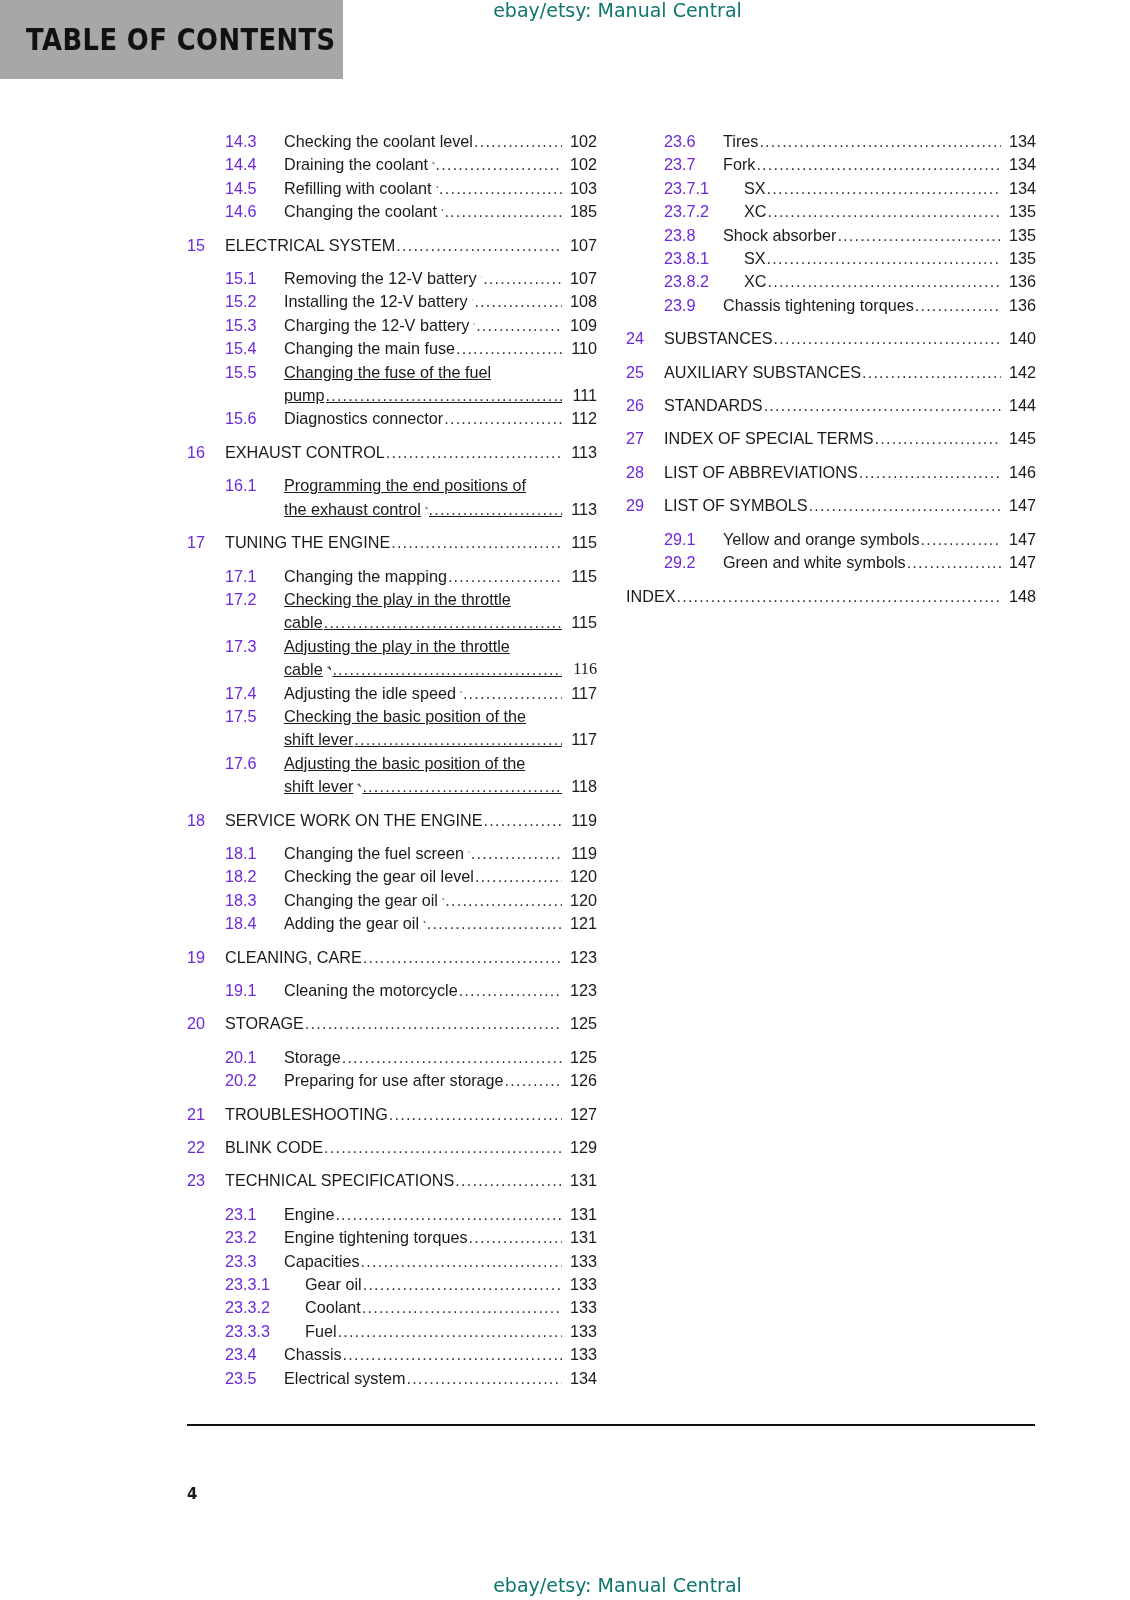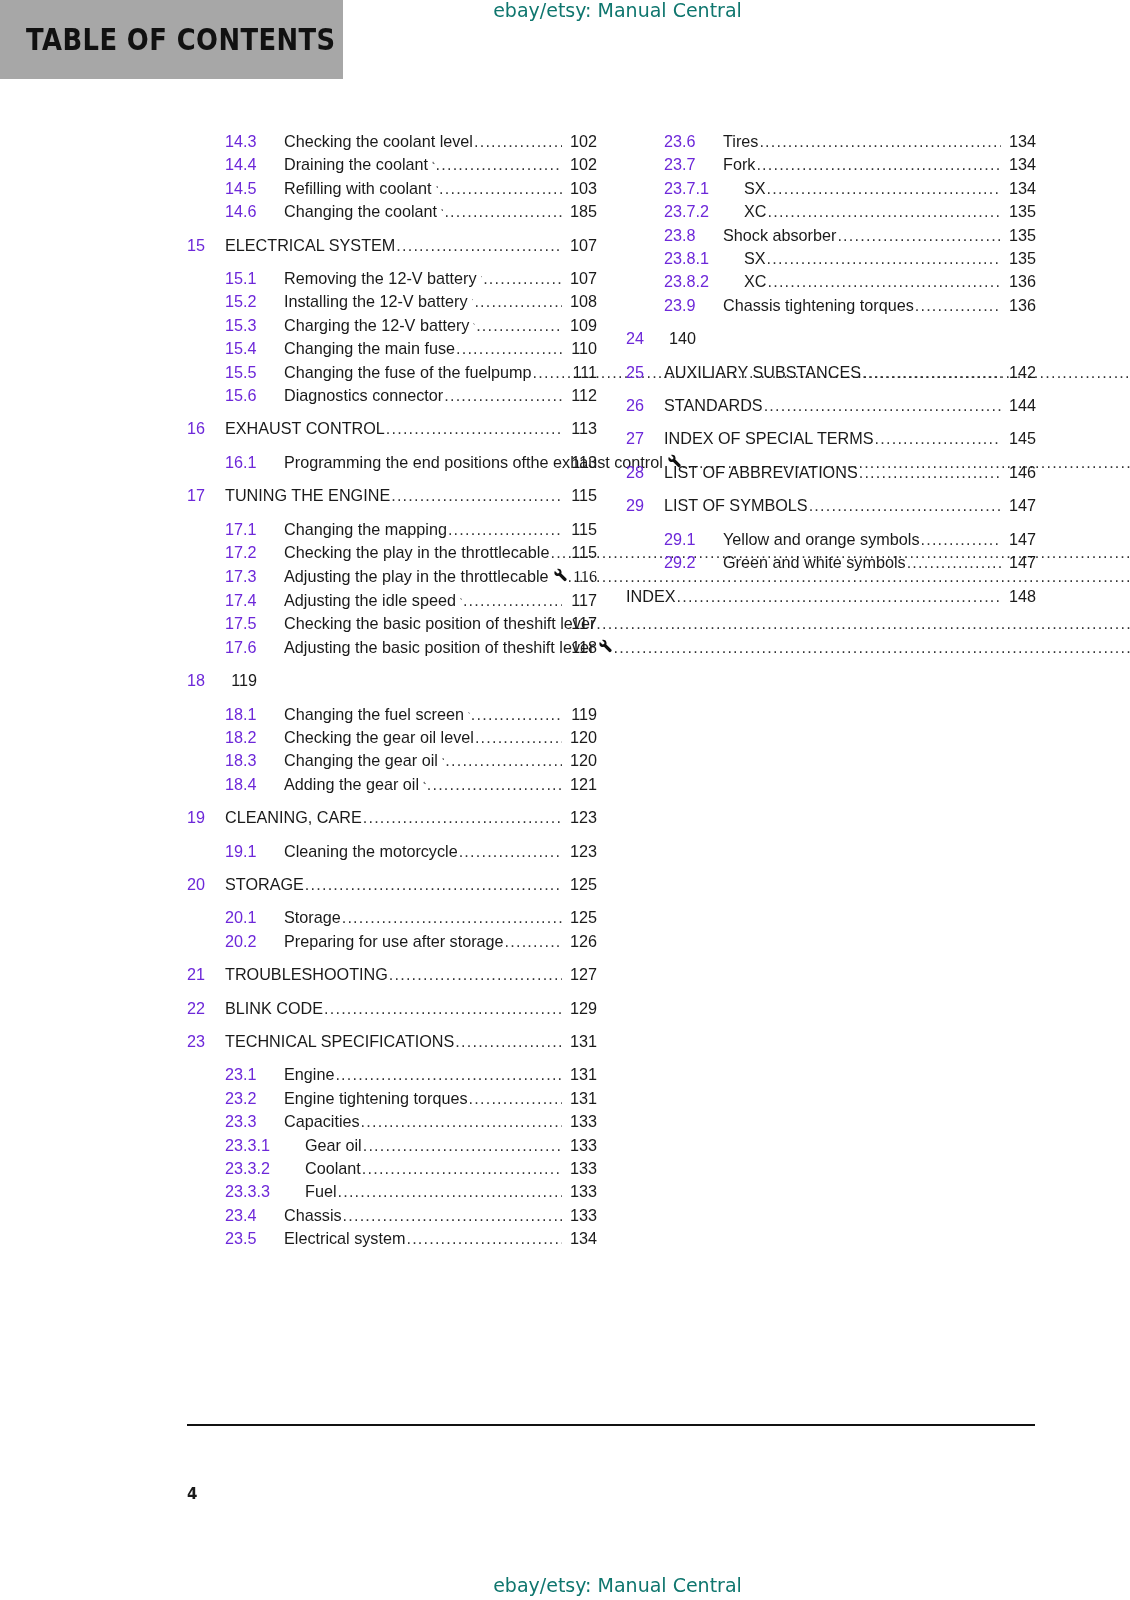--- a/index.html
+++ b/index.html
@@ -22,21 +22,21 @@
   .entry.sub .num { width: 59px; margin-left: 38px; }
   .entry.subsub .num { width: 80px; margin-left: 38px; }
   .entry .title-wrap { flex: 1 1 auto; display: flex; align-items: baseline; min-width: 0; }
   .entry .title { white-space: nowrap; flex: 0 0 auto; }
   .entry .dots { flex: 1 1 auto; overflow: hidden; white-space: nowrap; letter-spacing: 1.2px; color: #333; margin: 0 3px 0 1px; }
   .entry .dots::after { content: "........................................................................................................................"; }
   .entry .page { flex: 0 0 32px; text-align: right; }
   .entry.chapter { margin-top: 10px; margin-bottom: 10px; }
   .entry.first { margin-top: 0; }
   .entry.multi { flex-wrap: nowrap; }
-  .entry.multi .title-wrap { flex-direction: row; align-items: stretch; }
+  .entry.multi .title-wrap { flex-direction: column; align-items: stretch; text-decoration: underline; }
   .entry.multi .line2 { display: flex; align-items: baseline; }
   .wrench { display: inline-block; width: 14px; height: 14px; margin-left: 4px; vertical-align: -1px; }
   .rule { position: absolute; left: 187px; top: 1424px; width: 848px; height: 2px; background: #111; }
   .pagenum { position: absolute; left: 187px; top: 1485px; font-family: "DejaVu Sans", sans-serif;
          font-weight: bold; font-size: 15px; }
 </style>
 </head>
 <body>
 
 <div class="banner">
@@ -248,20 +248,24 @@
   <svg class="wrench" viewBox="0 0 16 16">
     <path d="M2.2 3.4 L5.2 6.2 L7 5.8 L7.4 4 L4.6 1.2 C6.6 0.4 9 1.4 9.6 3.6 C9.9 4.6 9.8 5.4 9.5 6.2 L15 11.6 C15.8 12.4 15.8 13.6 15 14.4 C14.2 15.2 13 15.2 12.2 14.4 L6.8 8.9 C6 9.2 5.2 9.3 4.2 9 C2 8.4 1 6 1.8 4 Z" fill="#111"></path>
   </svg>
 <span class="dots"></span>
         </span>
       </span>
       <span style="align-self: flex-end;"><span class="page" style="display: inline-block; width: 32px;">118</span></span>
     </div>
     <div class="entry chapter">
       <span class="num">18</span>
+      <span class="title-wrap">
+        <span class="title">SERVICE WORK ON THE ENGINE</span>
+        <span class="dots"></span>
+      </span>
       <span class="page">119</span>
     </div>
     <div class="entry sub">
       <span class="num">18.1</span>
       <span class="title-wrap">
         <span class="title">Changing the fuel screen</span>
   <svg class="wrench" viewBox="0 0 16 16">
     <path d="M2.2 3.4 L5.2 6.2 L7 5.8 L7.4 4 L4.6 1.2 C6.6 0.4 9 1.4 9.6 3.6 C9.9 4.6 9.8 5.4 9.5 6.2 L15 11.6 C15.8 12.4 15.8 13.6 15 14.4 C14.2 15.2 13 15.2 12.2 14.4 L6.8 8.9 C6 9.2 5.2 9.3 4.2 9 C2 8.4 1 6 1.8 4 Z" fill="#111"></path>
   </svg>
 <span class="dots"></span>
@@ -487,20 +491,24 @@
     <div class="entry sub">
       <span class="num">23.9</span>
       <span class="title-wrap">
         <span class="title">Chassis tightening torques</span>
         <span class="dots"></span>
       </span>
       <span class="page">136</span>
     </div>
     <div class="entry chapter">
       <span class="num">24</span>
+      <span class="title-wrap">
+        <span class="title">SUBSTANCES</span>
+        <span class="dots"></span>
+      </span>
       <span class="page">140</span>
     </div>
     <div class="entry chapter">
       <span class="num">25</span>
       <span class="title-wrap">
         <span class="title">AUXILIARY SUBSTANCES</span>
         <span class="dots"></span>
       </span>
       <span class="page">142</span>
     </div>

